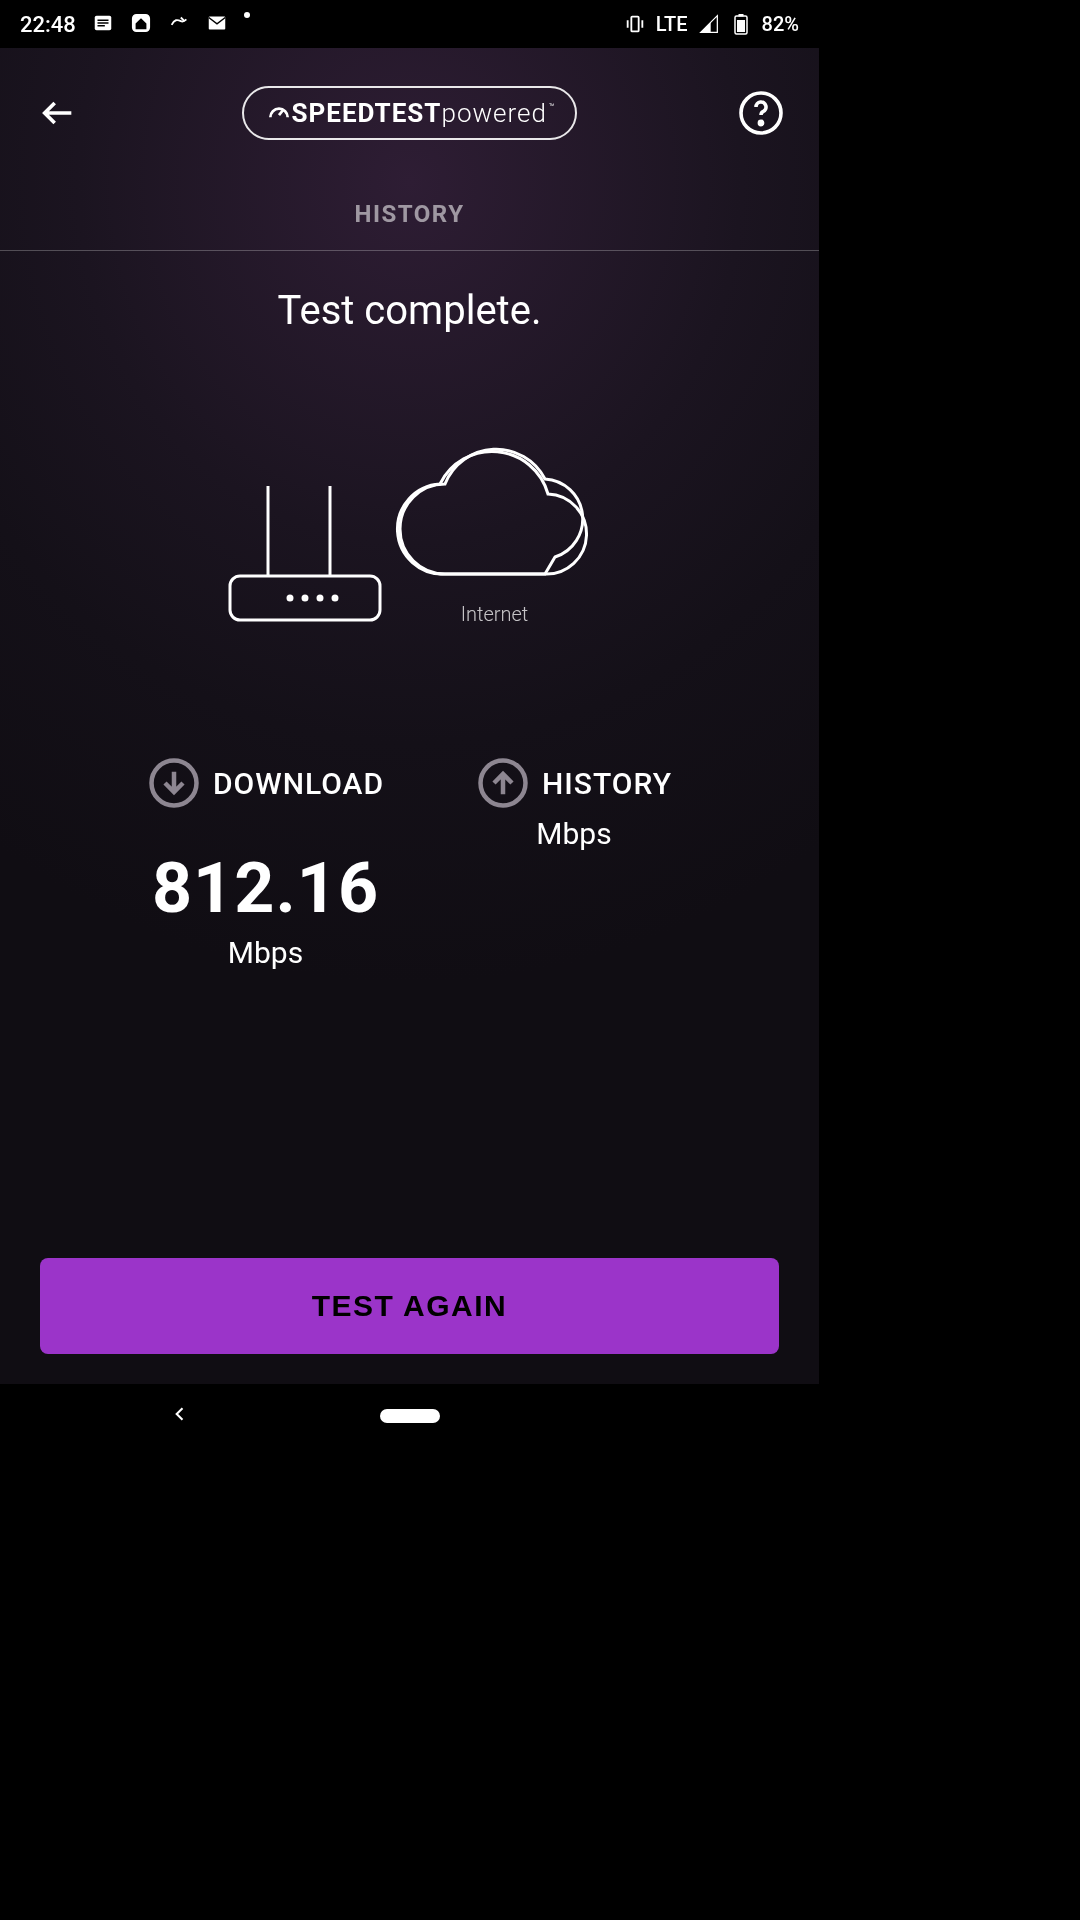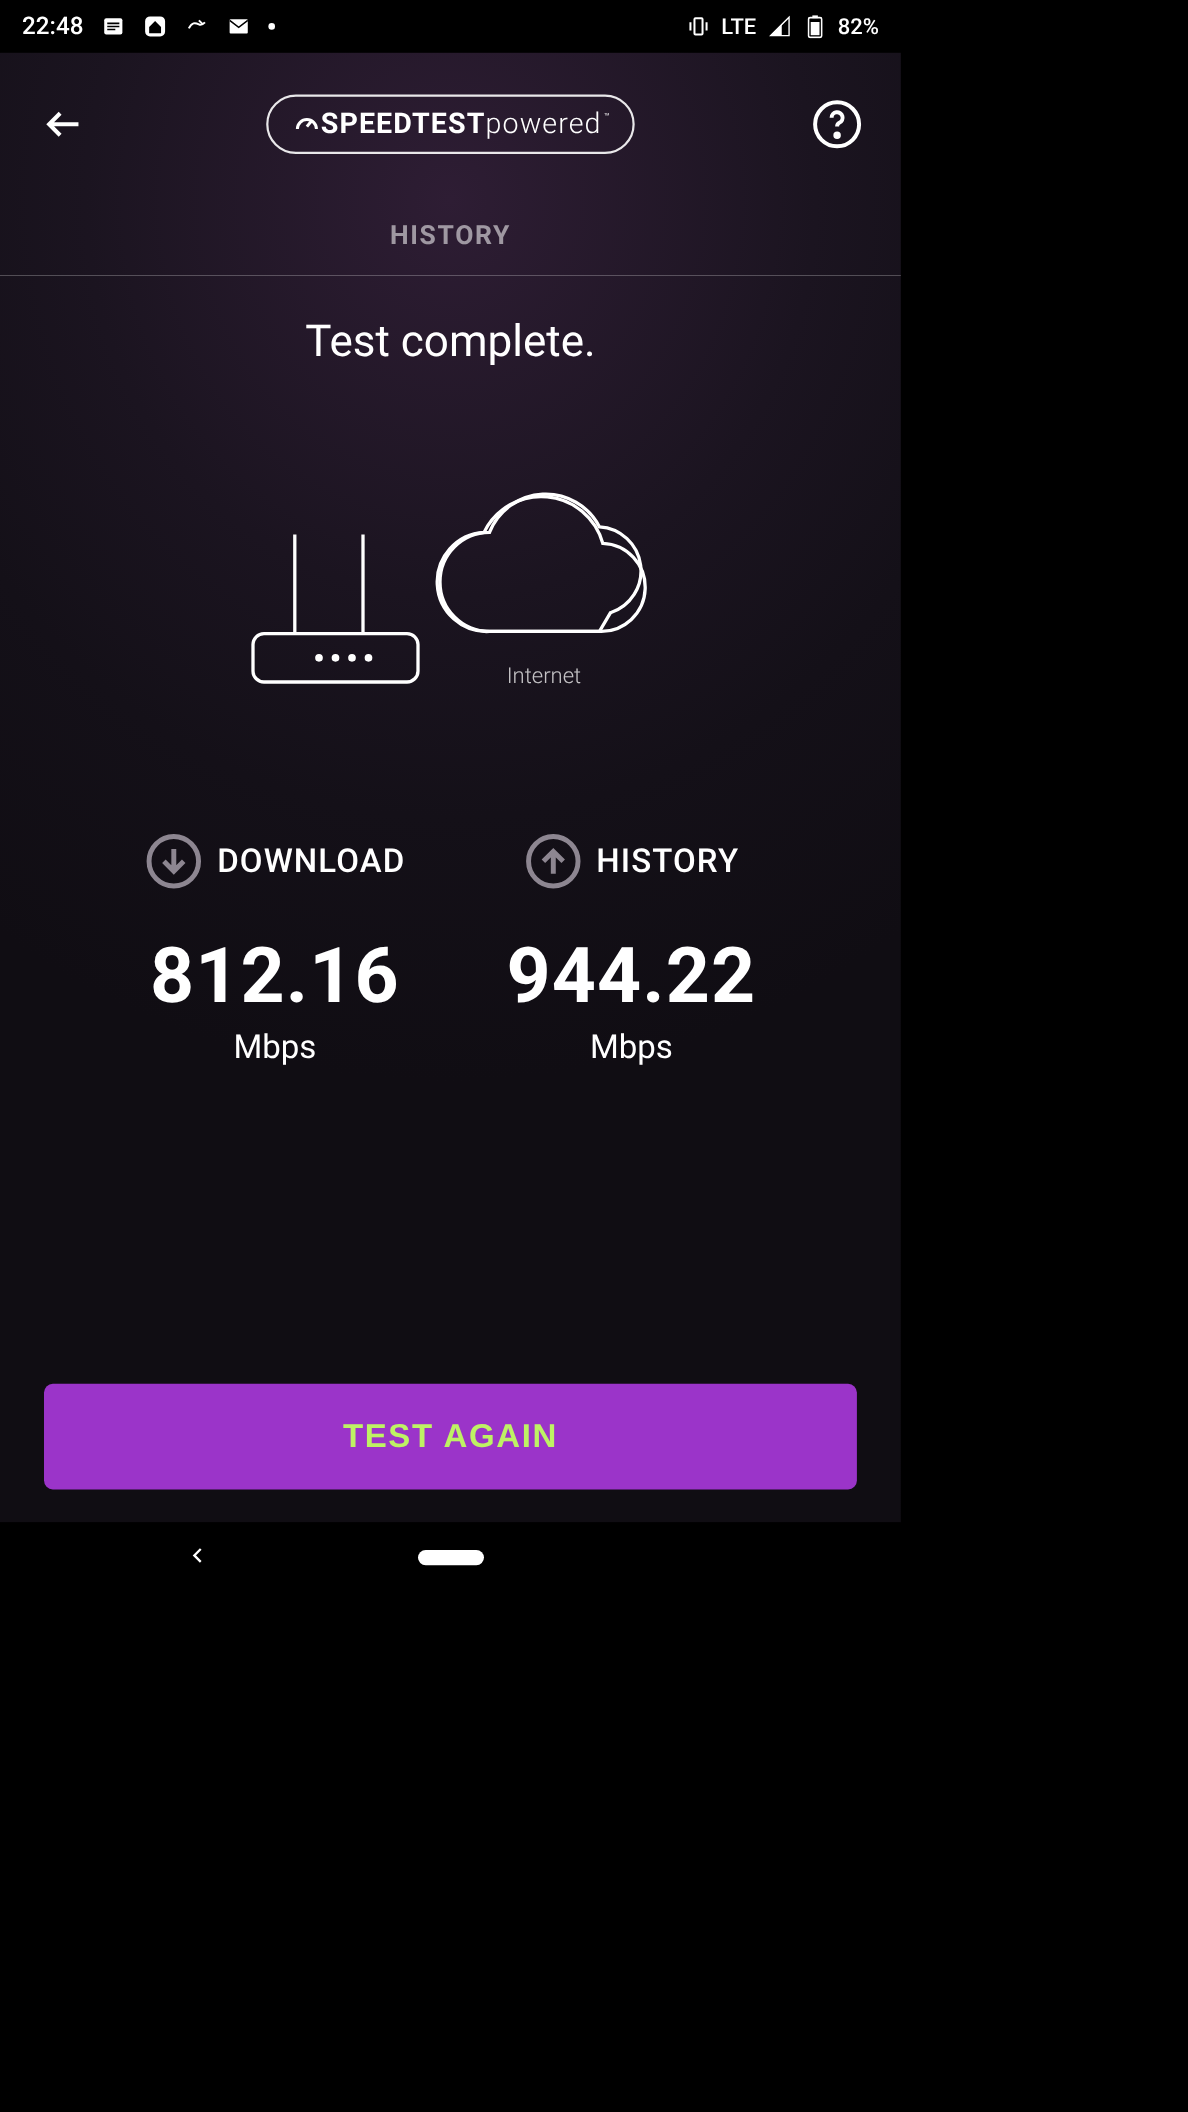--- a/index.html
+++ b/index.html
@@ -14,21 +14,21 @@
   .status-bar {
     height: 48px;
     background: #000;
     display: flex;
     align-items: center;
     justify-content: space-between;
     padding: 0 20px;
     font-size: 22px;
     font-weight: 500;
   }
-  .status-left { display: flex; align-items: center; gap: 16px; }
+  .status-left { display: flex; align-items: flex-start; gap: 16px; }
   .status-right { display: flex; align-items: center; gap: 10px; font-size: 20px; }
   .sb-icon { width: 22px; height: 22px; display: inline-flex; align-items: center; justify-content: center; }
   .dot { width: 6px; height: 6px; background: #fff; border-radius: 50%; }
   
   .app {
     flex: 1;
     background: radial-gradient(ellipse 90% 60% at 50% 10%, #2e1d34 0%, #1b1420 45%, #141018 70%, #100d13 100%);
     display: flex;
     flex-direction: column;
     position: relative;
@@ -109,21 +109,21 @@
   }
   .metric { display: flex; flex-direction: column; align-items: center; }
   .metric-header { display: flex; align-items: center; gap: 12px; }
   .metric-header .lbl { font-size: 30px; font-weight: 500; letter-spacing: 1px; }
   .metric-value { font-size: 70px; font-weight: 700; margin-top: 37px; letter-spacing: 1px; }
   .metric-unit { font-size: 30px; font-weight: 400; margin-top: 6px; }
   
   .test-btn {
     margin: 0 40px 30px 40px;
     background: #9b34c9;
-    color: #bef264;
+    color: #000000;
     font-size: 30px;
     font-weight: 700;
     letter-spacing: 1.5px;
     border: none;
     border-radius: 8px;
     height: 96px;
   }
   
   .nav-bar {
     height: 64px;
@@ -263,21 +263,20 @@
         <div class="metric-unit">Mbps</div>
       </div>
       <div class="metric">
         <div class="metric-header">
           <svg width="54" height="54" viewBox="0 0 24 24" fill="none" stroke="#8d8691" stroke-width="2">
               <circle cx="12" cy="12" r="10"></circle>
               <path d="M12 17V9M8 12l4-4 4 4"></path>
             </svg>
           <span class="lbl">HISTORY</span>
         </div>
-        <div class="metric-value">944.22</div>
         <div class="metric-unit">Mbps</div>
       </div>
     </div>
   </div>
 
   <button class="test-btn">TEST AGAIN</button>
 </div>
 
 <div class="nav-bar">
   <div class="nav-back">

